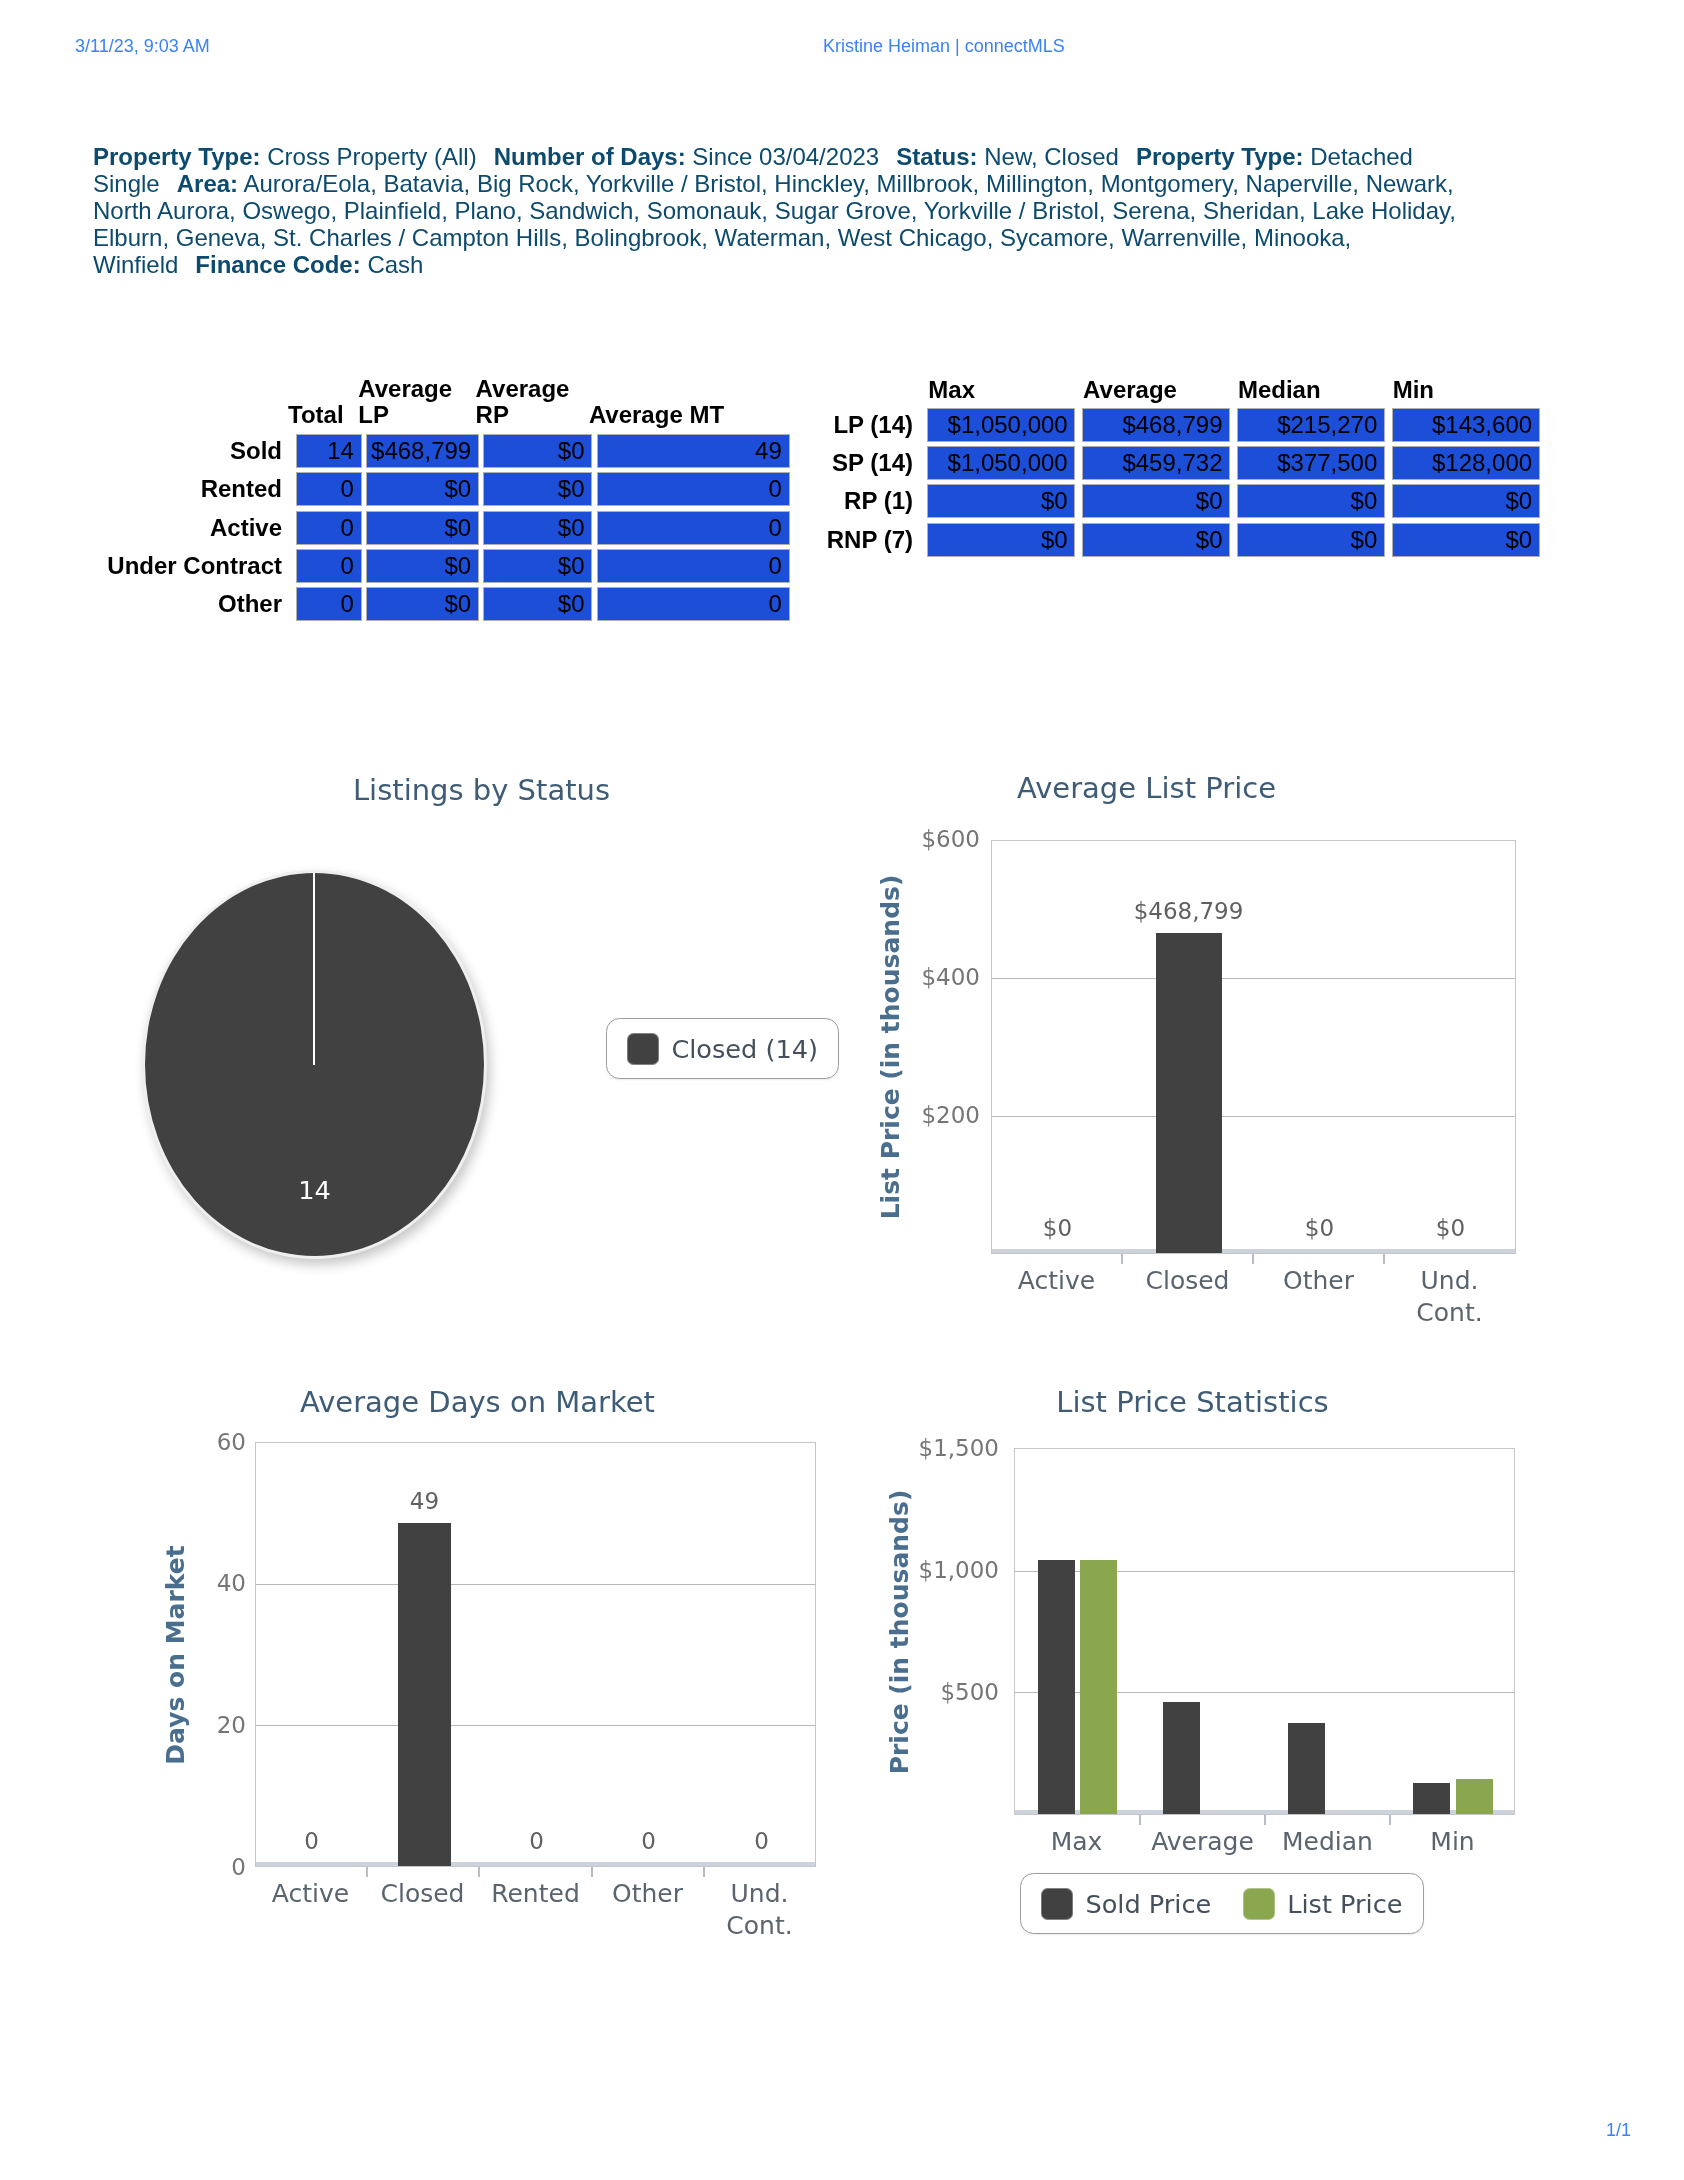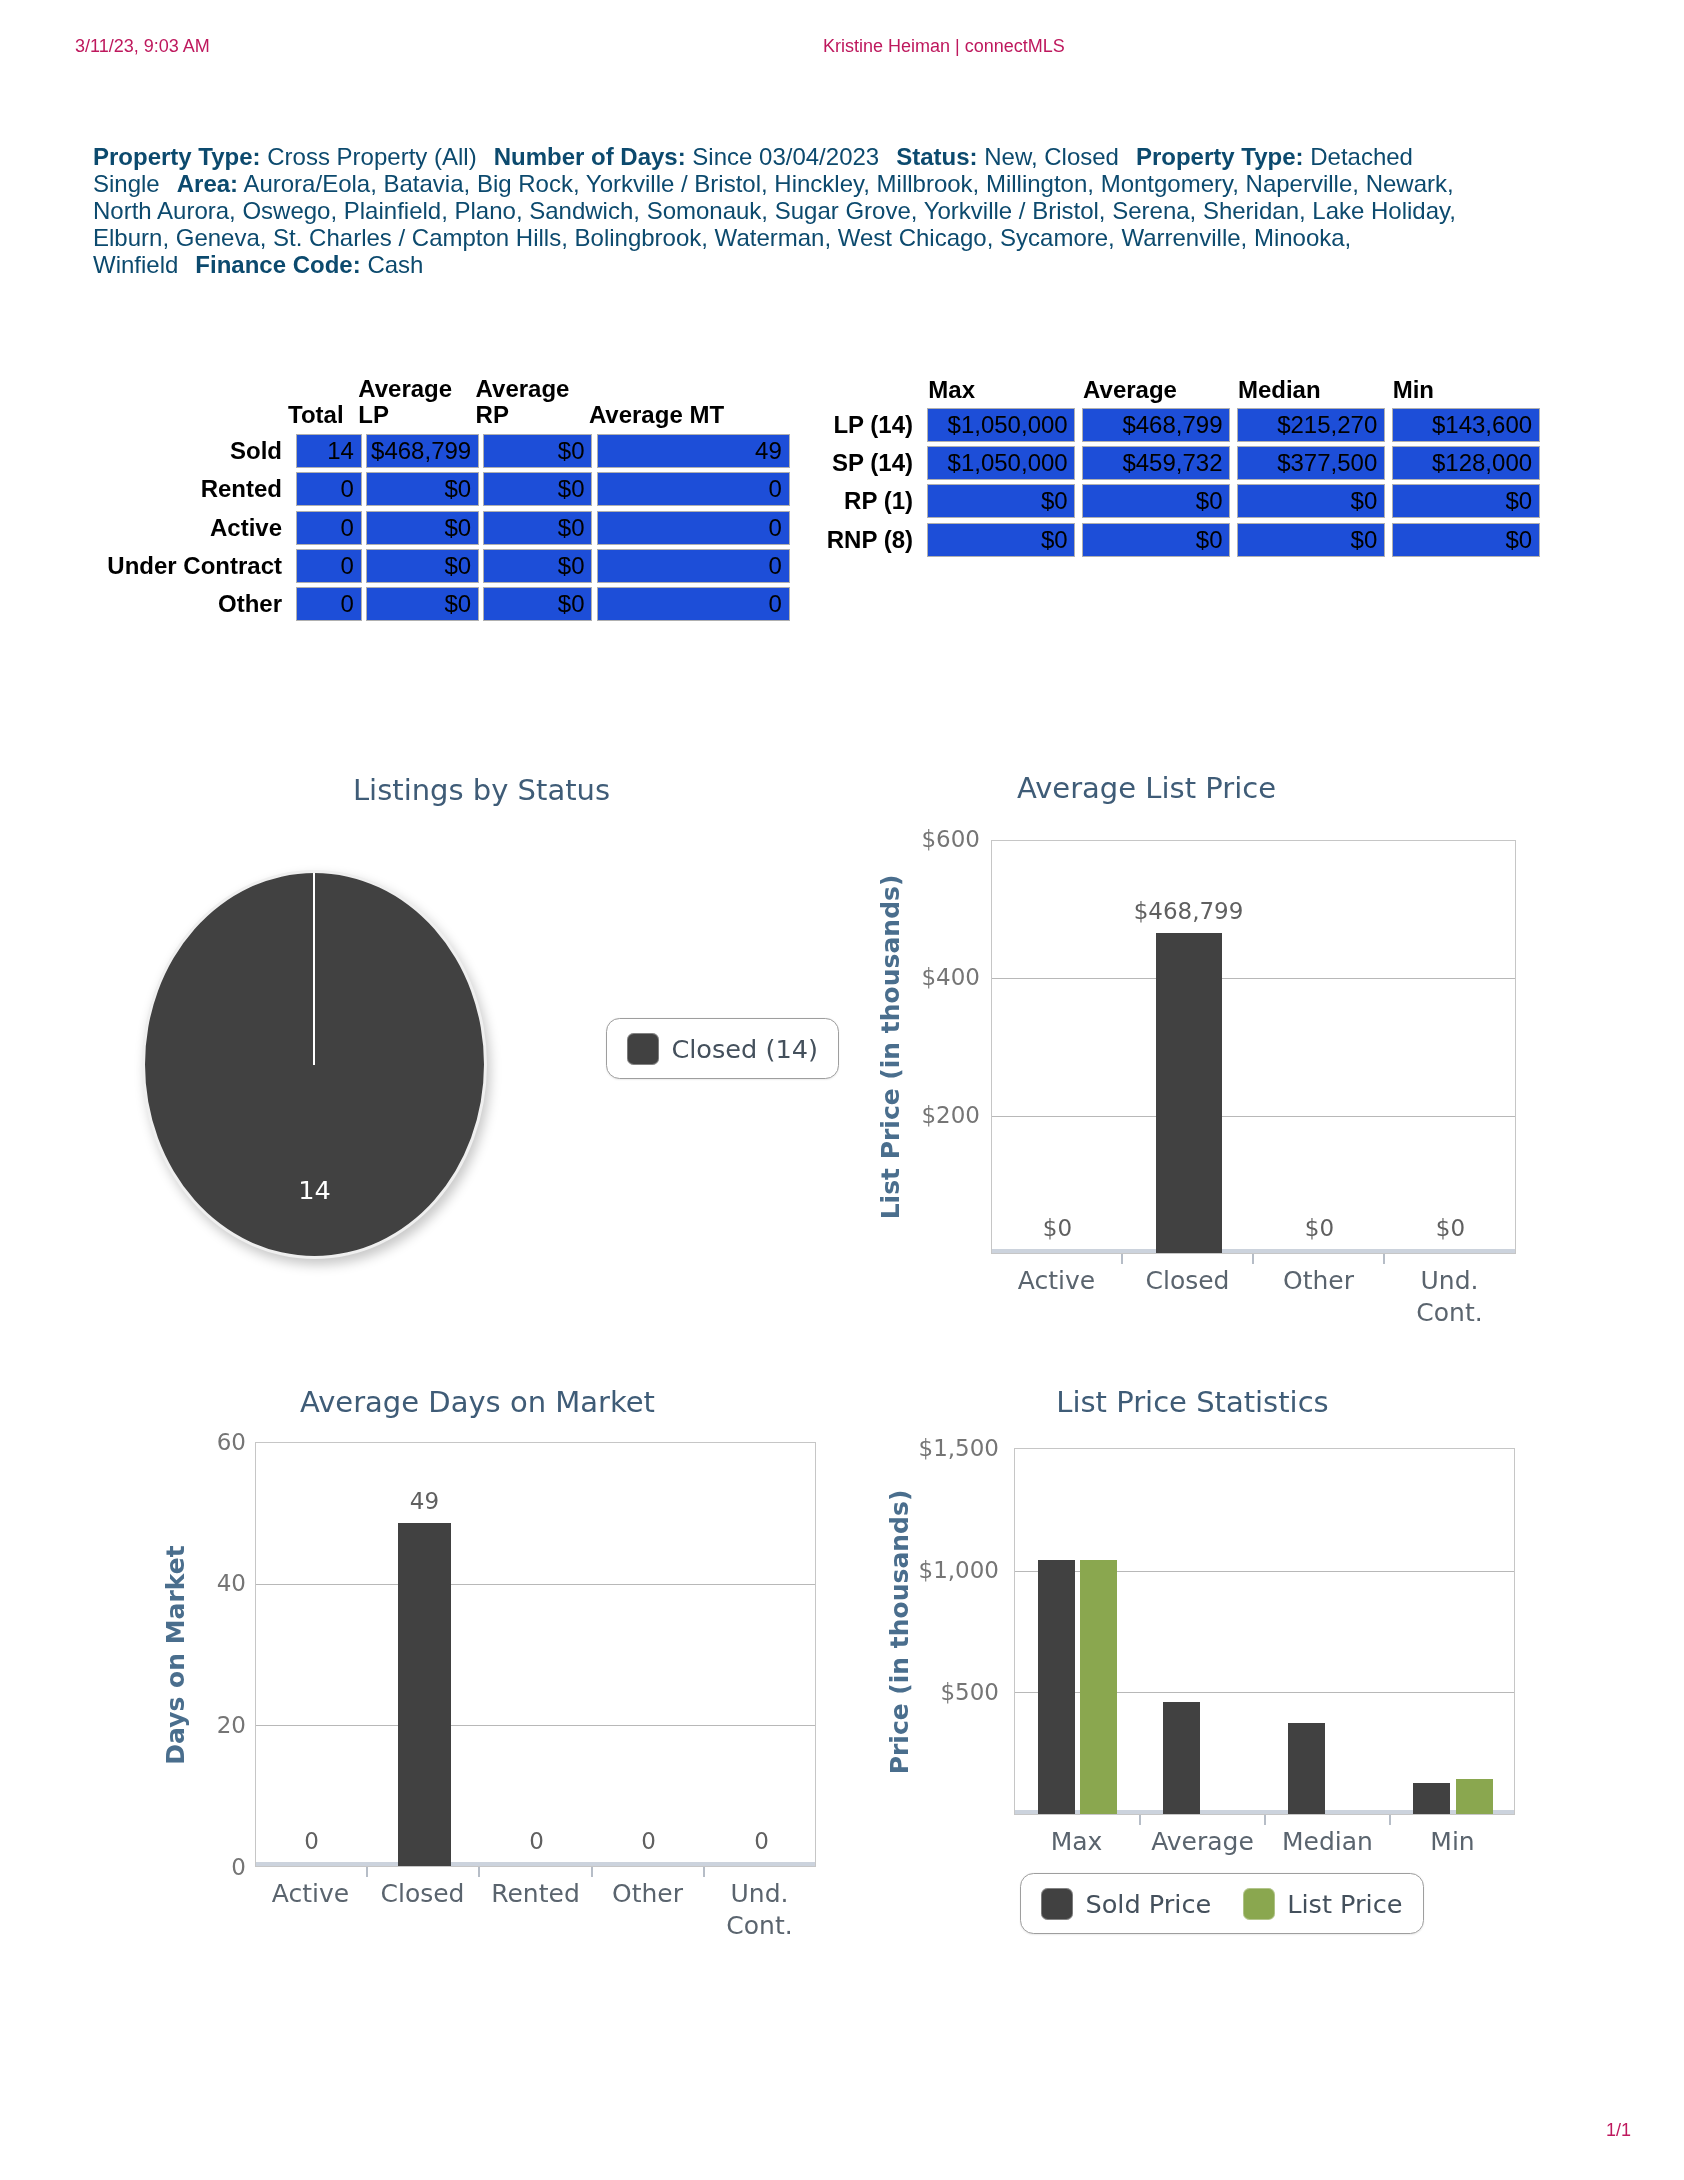--- a/index.html
+++ b/index.html
@@ -1,20 +1,20 @@
 <!DOCTYPE html>
 <html style="font-size:13.6px"><head>
 <meta charset="utf-8">
 <style>
   html,body{margin:0;padding:0;background:#fff;}
   #page{position:relative;width:1685px;height:2181px;background:#fff;overflow:hidden;
         font-family:"Liberation Sans",sans-serif;color:#000;}
   .abs{position:absolute;}
   
-  .print-meta{font-size:18px;color:#be185d;}
+  .print-meta{font-size:18px;color:#3b82f6;}
   
   .criteria{position:absolute;left:93px;top:119px;width:1397px;font-size:24px;line-height:27px;color:#0c4a6e;}
   .crit-pair{margin-right:17px;}
   .crit-label{font-weight:bold;}
   
   .tbl-head-row,.tbl-row{display:flex;align-items:flex-end;}
   .tbl-row{align-items:center;margin-bottom:4.3px;}
   .hcell{font-weight:bold;font-size:24px;line-height:26.4px;color:#000;}
   .rlabel{font-weight:bold;font-size:24px;text-align:right;padding-right:7.7px;line-height:34px;white-space:nowrap;}
   .vbox{height:34px;box-sizing:border-box;border:1.7px solid #b0b0b0;background:#1d4ed8;
@@ -130,21 +130,21 @@
       <div class="vbox rt-c1">$128,000</div>
     </div>
     <div class="tbl-row">
       <div class="rlabel rt-c0">RP (1)</div>
       <div class="vbox rt-c1">$0</div>
       <div class="vbox rt-c1">$0</div>
       <div class="vbox rt-c1">$0</div>
       <div class="vbox rt-c1">$0</div>
     </div>
     <div class="tbl-row">
-      <div class="rlabel rt-c0">RNP (8)</div>
+      <div class="rlabel rt-c0">RNP (7)</div>
       <div class="vbox rt-c1">$0</div>
       <div class="vbox rt-c1">$0</div>
       <div class="vbox rt-c1">$0</div>
       <div class="vbox rt-c1">$0</div>
     </div>
   </div>
 
   <div class="chart-title chartfont" style="left:141px;width:681px;top:773px;">Listings by Status</div>
   <div id="pie" style="background: rgb(65, 65, 65);">
     <div id="pie-slice-line"></div>

